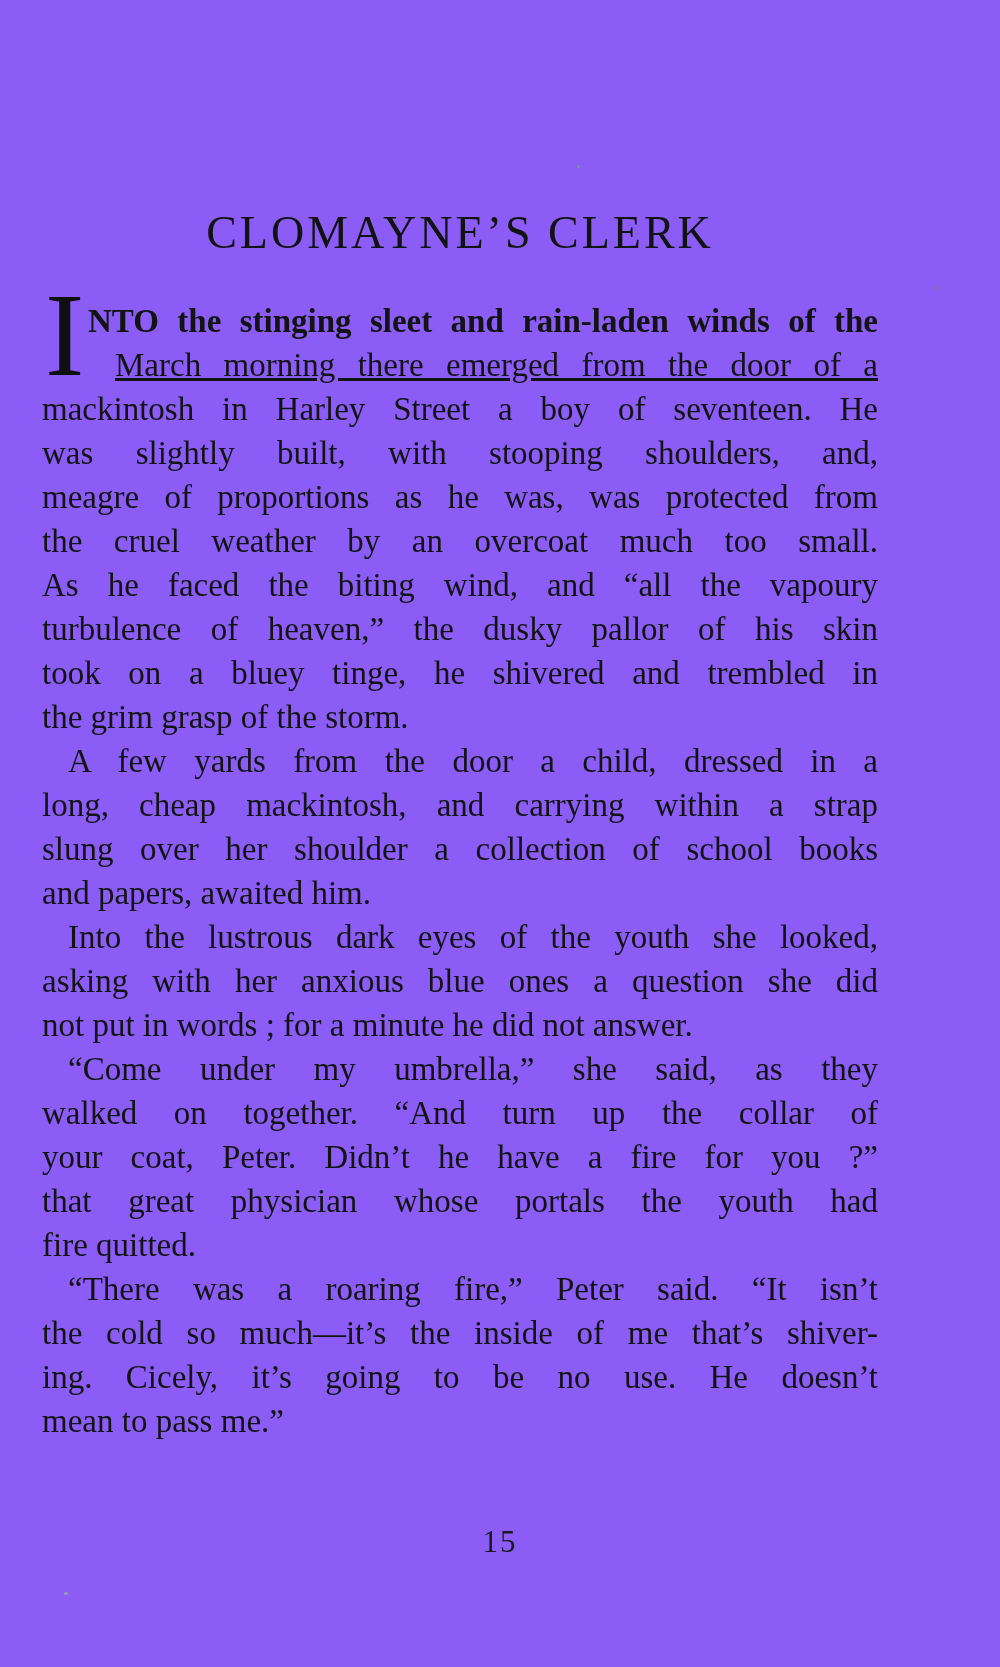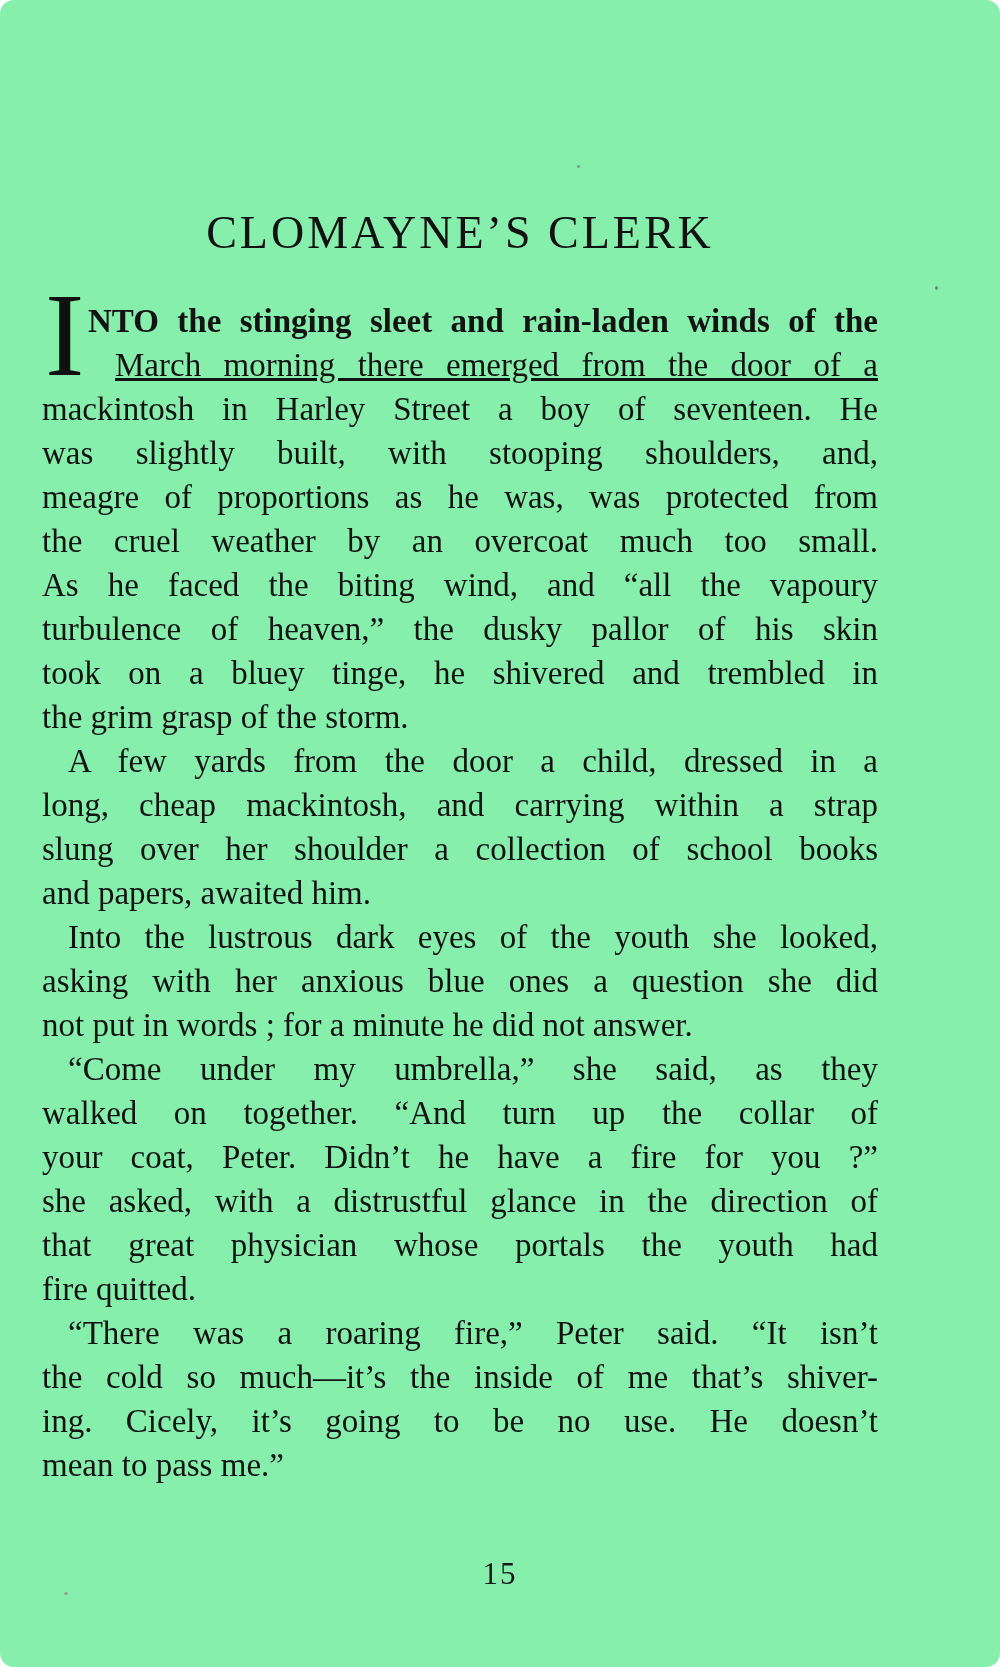--- a/index.html
+++ b/index.html
@@ -11,22 +11,21 @@
     width: 1000px;
     height: 1667px;
     position: relative;
     overflow: hidden;
     font-family: "Liberation Serif", serif;
     color: #151515;
   }
   .page {
     position: absolute;
     inset: 0;
-    background: #86efac;
-    border-radius: 14px;
+    background: #8b5cf6;
   }
   .chapter-title {
     position: absolute;
     top: 206px;
     left: 42px;
     width: 836px;
     text-align: center;
     font-size: 46px;
     letter-spacing: 3px;
     white-space: nowrap;
@@ -61,21 +60,20 @@
   }
   .page-number {
     position: absolute;
     top: 1524px;
     left: 0;
     width: 1000px;
     text-align: center;
     font-size: 31px;
     letter-spacing: 2px;
     color: #1a1a1a;
-    margin-top: 32px;
   }
   .speck {
     position: absolute;
     border-radius: 50%;
     background: #8d8d8d;
   }
   .speck.s1 { left: 577px; top: 165px; width: 3px; height: 3px; }
   .speck.s2 { left: 935px; top: 286px; width: 3px; height: 4px; background: #7e7e7e; }
   .speck.s3 { left: 64px;  top: 1592px; width: 4px; height: 3px; background: #9c9c9c; }
 </style>
@@ -112,21 +110,20 @@
     <div class="para">
       <div class="line indent">Into the lustrous dark eyes of the youth she looked,</div>
       <div class="line">asking with her anxious blue ones a question she did</div>
       <div class="line end">not put in words ; for a minute he did not answer.</div>
     </div>
 
     <div class="para">
       <div class="line indent">“Come under my umbrella,” she said, as they</div>
       <div class="line">walked on together. “And turn up the collar of</div>
       <div class="line">your coat, Peter. Didn’t he have a fire for you ?”</div>
-      <div class="line">she asked, with a distrustful glance in the direction of</div>
       <div class="line">that great physician whose portals the youth had</div>
       <div class="line end">fire quitted.</div>
     </div>
 
     <div class="para">
       <div class="line indent">“There was a roaring fire,” Peter said. “It isn’t</div>
       <div class="line">the cold so much—it’s the inside of me that’s shiver-</div>
       <div class="line">ing. Cicely, it’s going to be no use. He doesn’t</div>
       <div class="line end">mean to pass me.”</div>
     </div>

